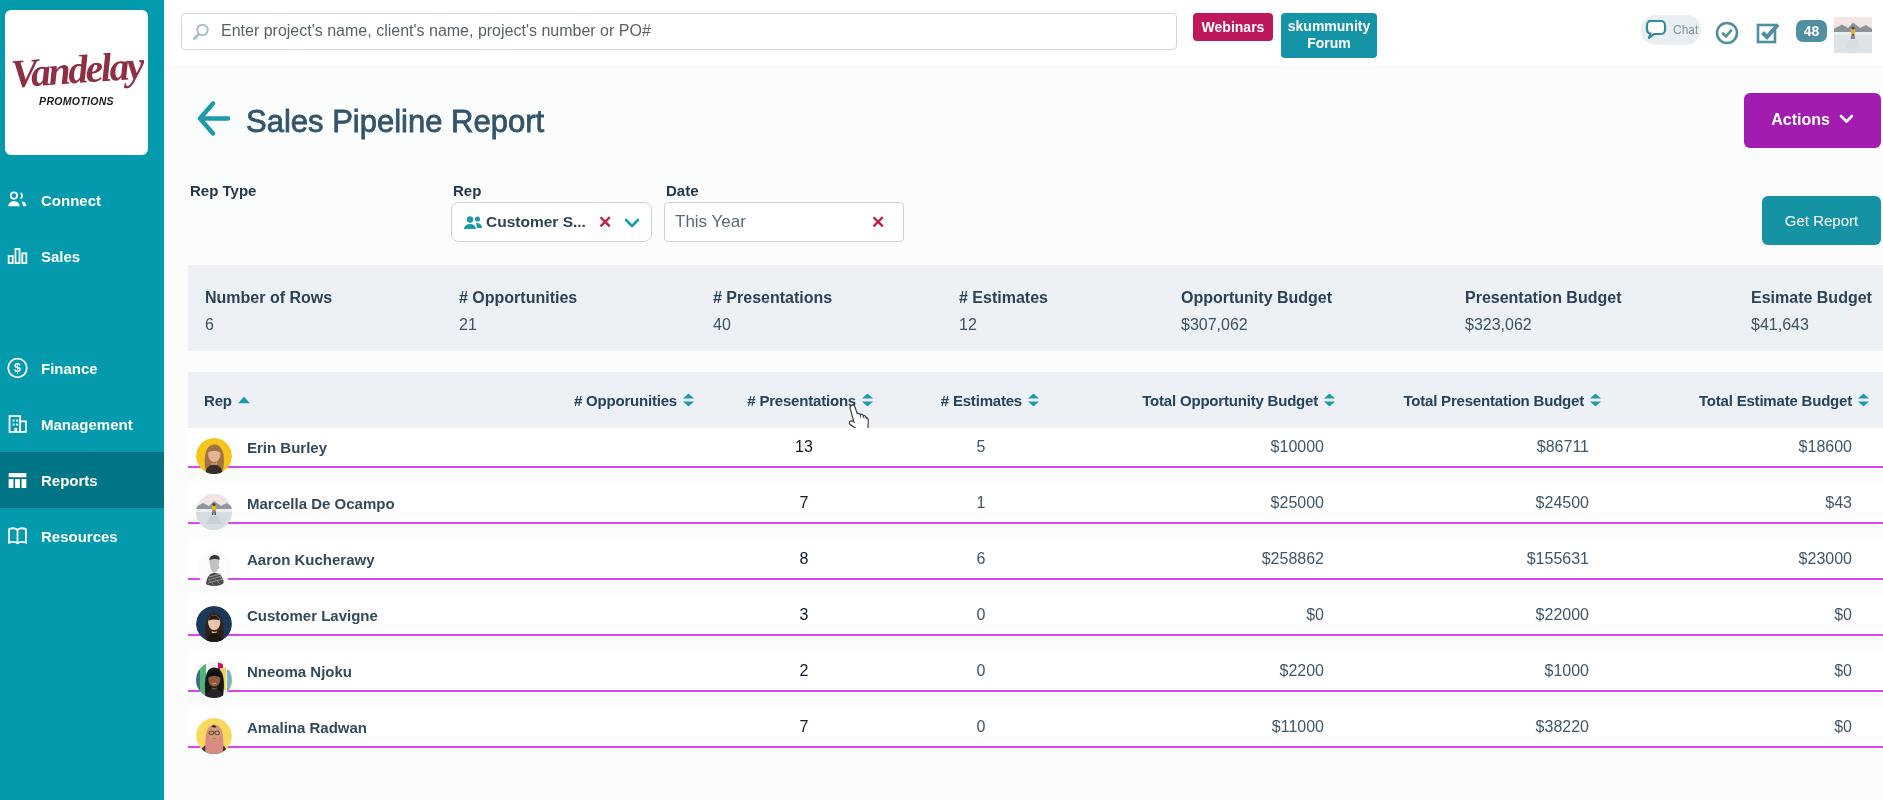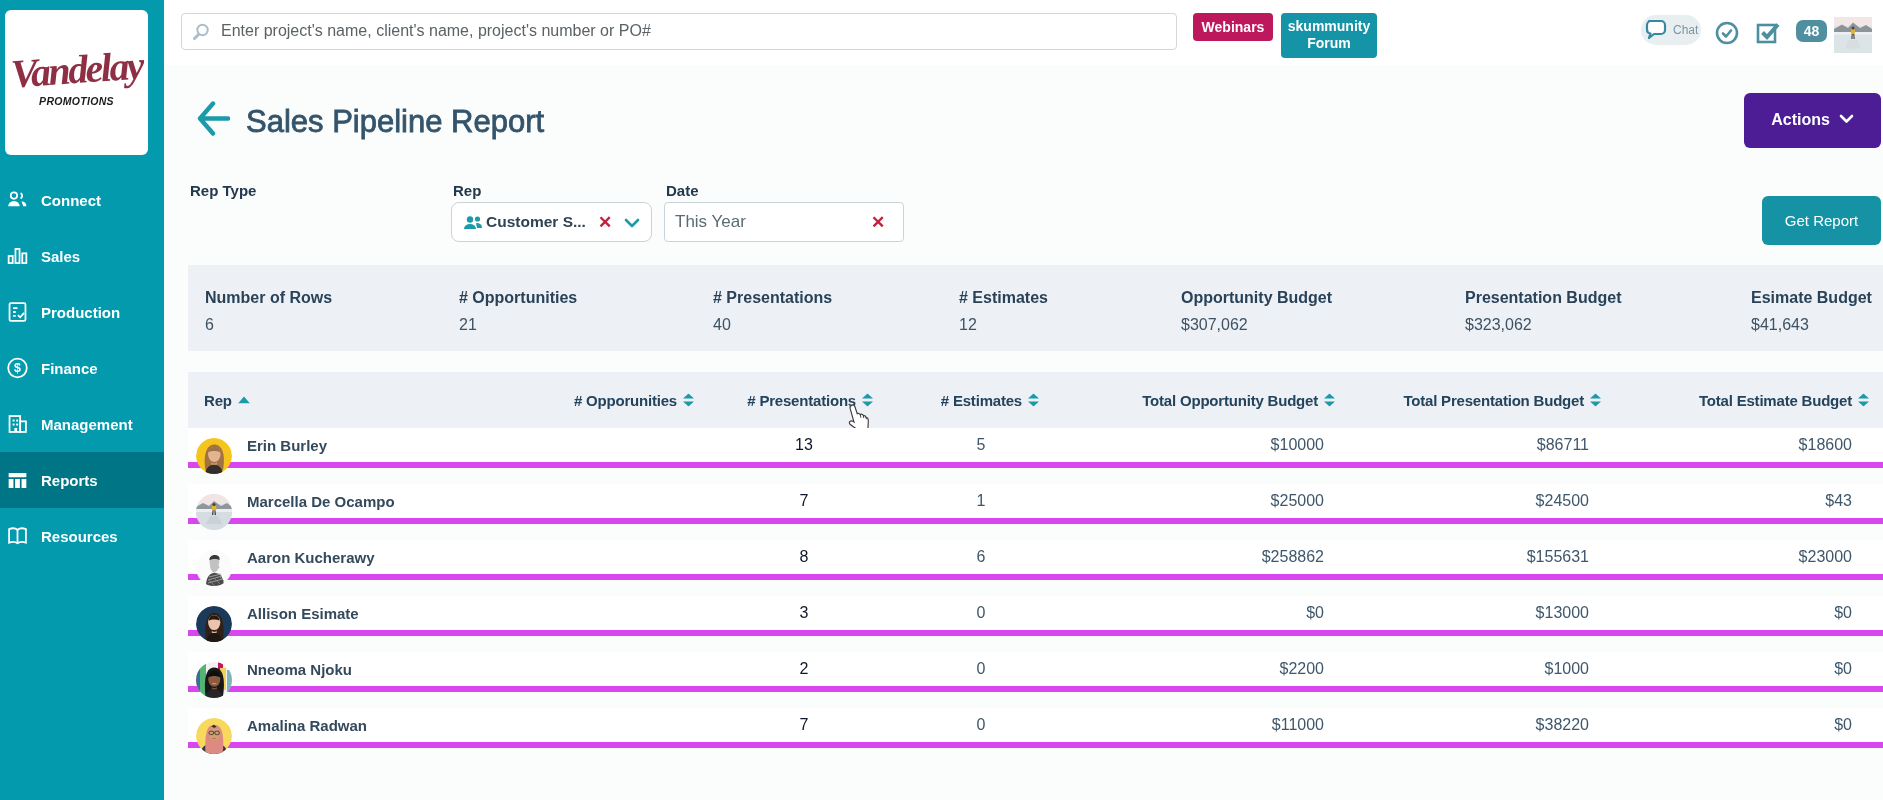--- a/index.html
+++ b/index.html
@@ -25,41 +25,41 @@
 .btn-forum { position:absolute; left:1117px; top:13px; width:96px; height:45px; background:#1494a6; border-radius:4px; color:#fff; font-weight:bold; font-size:14px; text-align:center; line-height:17px; padding-top:5px; }
 .chat-pill { position:absolute; left:1477px; top:15px; width:60px; height:30px; background:#e9eef1; border-radius:15px; }
 .chat-pill .txt { position:absolute; left:32px; top:8px; font-size:12px; color:#7c96a3; }
 .icon-top { position:absolute; top:21px; }
 .badge48 { position:absolute; left:1632px; top:20px; width:31px; height:22px; background:#4f8fa0; border-radius:7px; color:#fff; font-weight:bold; font-size:14px; text-align:center; line-height:22px; }
 .avatar-top { position:absolute; left:1670px; top:17px; width:38px; height:36px; overflow:hidden; }
 
 
 #title { position:absolute; left:246px; top:104px; font-size:31px; font-weight:400; color:#33546b; -webkit-text-stroke:0.8px #33546b; letter-spacing:0px; }
 #backarrow { position:absolute; left:196px; top:100px; }
-.btn-actions { position:absolute; left:1744px; top:93px; width:137px; height:55px; background:#4c1d95; border-radius:6px; color:#fff; font-weight:bold; font-size:16px; text-align:center; line-height:54px; }
+.btn-actions { position:absolute; left:1744px; top:93px; width:137px; height:55px; background:#a21caf; border-radius:6px; color:#fff; font-weight:bold; font-size:16px; text-align:center; line-height:54px; }
 
 
 .flabel { position:absolute; font-size:15px; font-weight:bold; color:#22384e; }
 #toggle { position:absolute; left:188px; top:201px; width:228px; height:47px; background:#dcf2f6; border-radius:24px; }
 #toggle .opt1 { position:absolute; left:0; top:0; width:115px; height:47px; color:#1b9aaa; font-weight:bold; font-size:17px; text-align:center; line-height:45px; }
 #toggle .opt2 { position:absolute; left:113px; top:0; width:115px; height:47px; background:#1592a4; border-radius:24px; color:#fff; font-weight:bold; font-size:17px; text-align:center; line-height:45px; }
 .selbox { position:absolute; left:451px; top:202px; width:201px; height:40px; background:#fff; border:1px solid #c9d4d8; border-radius:8px; }
 .datebox { position:absolute; left:664px; top:202px; width:240px; height:40px; background:#fff; border:1px solid #c9d4d8; border-radius:4px; }
 .btn-get { position:absolute; left:1762px; top:196px; width:119px; height:49px; background:#1592a4; border-radius:6px; color:#fff; font-weight:normal; font-size:15px; text-align:center; line-height:49px; }
 
 
 #summary { position:absolute; left:188px; top:265px; width:1695px; height:86px; background:#edf1f6; }
 .sum { position:absolute; top:289px; }
 .sum .l { font-size:16px; font-weight:bold; color:#2a4258; margin-bottom:9px; }
 .sum .v { font-size:16px; color:#3d5263; }
 
 
 #thead { position:absolute; left:188px; top:372px; width:1695px; height:56px; background:#edf1f6; }
 .th { position:absolute; top:50%; transform:translateY(-50%); display:flex; align-items:center; gap:6px; font-size:15px; font-weight:bold; color:#24435c; white-space:nowrap; letter-spacing:-0.2px; }
-.row { position:absolute; left:188px; width:1695px; height:40px; background:#fff; border-bottom:6px solid #d946ef; }
+.row { position:absolute; left:188px; width:1695px; height:40px; background:#fff; border-bottom:2px solid #d946ef; }
 .row .av { position:absolute; left:8px; top:10px; width:36px; height:36px; border-radius:50%; overflow:hidden; }
 .row .nm { position:absolute; left:59px; top:50%; transform:translateY(-50%); font-size:15px; font-weight:bold; color:#33495c; }
 .row .c1 { position:absolute; left:566px; width:100px; top:50%; transform:translateY(-50%); text-align:center; font-size:16px; color:#0f172a; }
 .row .c2 { position:absolute; left:743px; width:100px; top:50%; transform:translateY(-50%); text-align:center; font-size:16px; color:#3f576b; }
 .row .c3 { position:absolute; right:559px; top:50%; transform:translateY(-50%); font-size:16px; color:#3f576b; }
 .row .c4 { position:absolute; right:294px; top:50%; transform:translateY(-50%); font-size:16px; color:#3f576b; }
 .row .c5 { position:absolute; right:31px; top:50%; transform:translateY(-50%); font-size:16px; color:#3f576b; }
 </style>
 </head>
 <body>
@@ -119,30 +119,20 @@
     <div class="lbl">Connect</div>
   </div>
   <div class="nav" style="top:228px;">
     <svg class="ic" viewBox="0 0 26 26">
           <rect x="3" y="13" width="4.6" height="8" fill="none" stroke="#fff" stroke-width="2"></rect>
           <rect x="10.7" y="5" width="4.6" height="16" fill="none" stroke="#fff" stroke-width="2"></rect>
           <rect x="18.4" y="10" width="4.6" height="11" fill="none" stroke="#fff" stroke-width="2"></rect>
         </svg>
     <div class="lbl">Sales</div>
   </div>
-  <div class="nav" style="top:284px;">
-    <svg class="ic" viewBox="0 0 26 26">
-          <rect x="4" y="3" width="18" height="20" rx="1.5" fill="none" stroke="#fff" stroke-width="2"></rect>
-          <line x1="8" y1="8.5" x2="13" y2="8.5" stroke="#fff" stroke-width="2"></line>
-          <line x1="8" y1="13" x2="11" y2="13" stroke="#fff" stroke-width="2"></line>
-          <line x1="8" y1="17.5" x2="11" y2="17.5" stroke="#fff" stroke-width="2"></line>
-          <path d="M13.5 16.5 l2.5 2.5 l4.5 -5" fill="none" stroke="#fff" stroke-width="2"></path>
-        </svg>
-    <div class="lbl">Production</div>
-  </div>
   <div class="nav" style="top:340px;">
     <svg class="ic" viewBox="0 0 26 26">
           <circle cx="13" cy="13" r="10.5" fill="none" stroke="#fff" stroke-width="2"></circle>
           <text x="13" y="18" text-anchor="middle" font-size="14" font-weight="bold" fill="#fff" font-family="Liberation Sans">$</text>
         </svg>
     <div class="lbl">Finance</div>
   </div>
   <div class="nav" style="top:396px;">
     <svg class="ic" viewBox="0 0 26 26">
           <rect x="4" y="4" width="12" height="18" fill="none" stroke="#fff" stroke-width="2"></rect>
@@ -339,25 +329,25 @@
 </div>
 <div class="row" style="top:596px;">
   <div class="av"><svg width="36" height="36" viewBox="0 0 36 36">
           <circle cx="18" cy="18" r="18" fill="#1b3a59"></circle>
           <path d="M10 34 C8.5 24 9.5 12 14 8.5 C17 6.2 20.5 6.2 23.5 9 C27.5 13 28.5 25 27 34 Z" fill="#2e2119"></path>
           <ellipse cx="18.2" cy="16.6" rx="6.1" ry="7.5" fill="#eec3ab"></ellipse>
           <path d="M12.8 14.5 C13 11 15.5 9.3 18.2 9.3 C21 9.3 23.3 11 23.6 14.5 C20.5 13 15.8 13 12.8 14.5 Z" fill="#241a12"></path>
           <path d="M10.5 36 C11.5 29.5 14.5 27 18 27 C21.5 27 25 29.5 26 36 Z" fill="#1d1812"></path>
           <path d="M15.8 24.5 C16.2 26.2 20.2 26.2 20.6 24.5 L20.6 27 L15.8 27 Z" fill="#dfb096"></path>
         </svg></div>
-  <div class="nm">Allison Esimate</div>
+  <div class="nm">Customer Lavigne</div>
   <div class="c1">3</div>
       <div class="c2">0</div>
       <div class="c3">$0</div>
-      <div class="c4">$13000</div>
+      <div class="c4">$22000</div>
       <div class="c5">$0</div>
 </div>
 <div class="row" style="top:652px;">
   <div class="av"><svg width="36" height="36" viewBox="0 0 36 36">
           <circle cx="18" cy="18" r="18" fill="#f2f2f2"></circle>
           <rect x="0" y="0" width="4" height="36" fill="#3c6f8e"></rect>
           <rect x="4" y="0" width="6" height="36" fill="#52b573"></rect>
           <rect x="22" y="0" width="5" height="9" fill="#c2185b"></rect>
           <rect x="24" y="6" width="6" height="22" fill="#f0d355"></rect>
           <rect x="31" y="8" width="5" height="22" fill="#7fb4ba"></rect>

